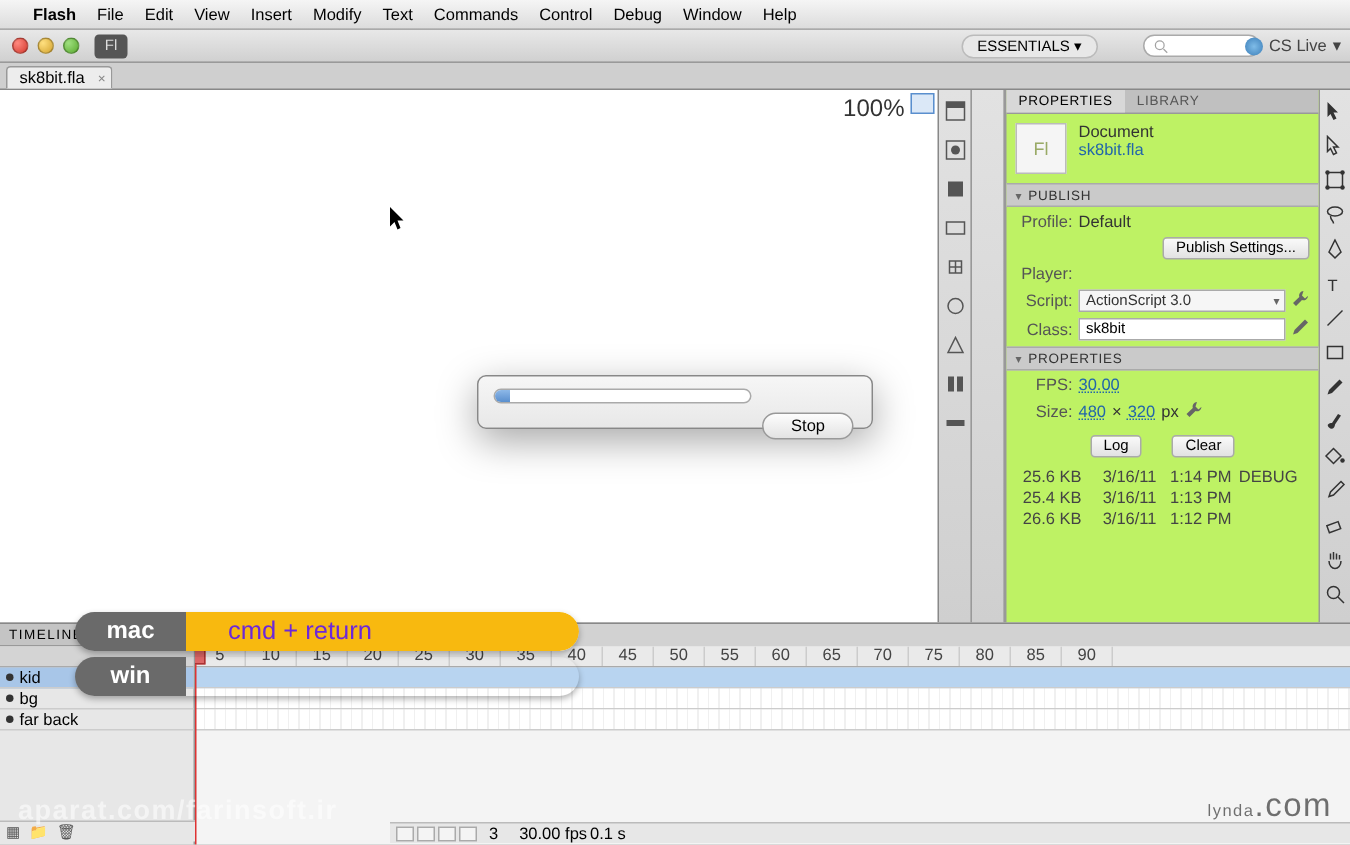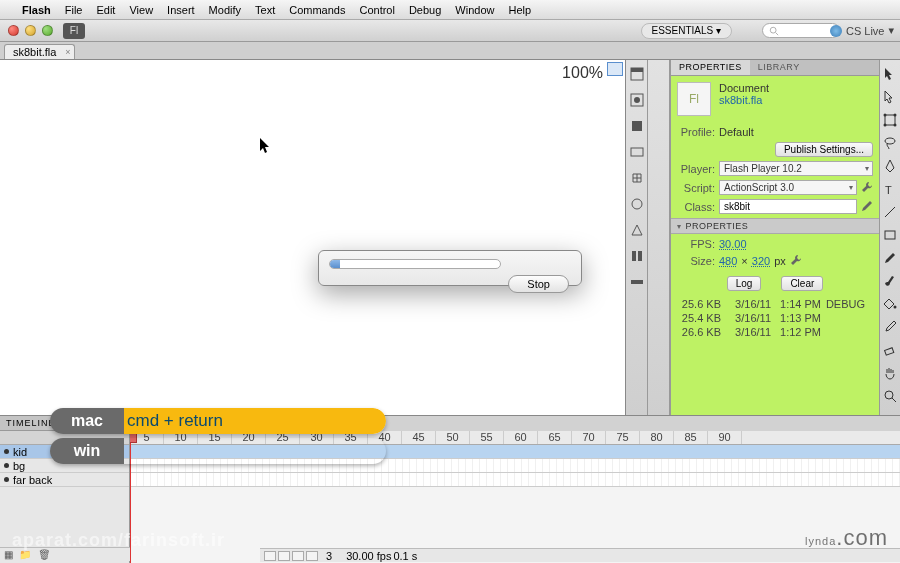--- a/index.html
+++ b/index.html
@@ -88,21 +88,21 @@
 .playhead{ position:absolute; left:0; top:0; bottom:0; width:1px; background:#d33; }
 .playhead::before{content:""; position:absolute; top:0; left:-4px; width:9px; height:10px; background:#d66; border:1px solid #a33;}
 .watermark{ position:absolute; right:12px; bottom:10px; font-size:34px; color:rgba(0,0,0,.55); font-family:Georgia,serif; letter-spacing:1px;}
 .watermark .c{font-size:22px;}
 .aparat{ position:absolute; left:12px; bottom:12px; font-size:18px; color:rgba(255,255,255,.55); font-weight:bold; letter-spacing:1px;}
 
 
 .callouts{ position:absolute; left:50px; top:408px; display:flex; flex-direction:column; gap:4px; z-index:50;}
 .pill{ display:flex; align-items:center; height:26px; border-radius:13px; overflow:hidden; box-shadow:0 2px 4px rgba(0,0,0,.3); width:336px;}
 .pill .os{ background:#6a6a6a; color:#fff; width:74px; height:100%; display:flex; align-items:center; justify-content:center; font-size:16px; font-weight:600;}
-.pill .keys{ background:#f8b90f; color:#0c4a6e; flex:1; height:100%; display:flex; align-items:center; padding-left:3px; font-size:17px; font-weight:500; border-radius:0 13px 13px 0;}
+.pill .keys{ background:#f8b90f; color:#6d28d9; flex:1; height:100%; display:flex; align-items:center; padding-left:28px; font-size:17px; font-weight:500; border-radius:0 13px 13px 0;}
 
 .tl-controls{ position:absolute; left:130px; bottom:2px; height:14px; display:flex; align-items:center; gap:2px; background:#e7e7e7; padding:0 4px; font-size:9px; border-top:1px solid #bbb; right:0;}
 .tl-controls .b{ width:12px; height:10px; border:1px solid #aaa; background:#f4f4f4;}
 .layertools{ height:14px; display:flex; align-items:center; gap:6px; padding:0 4px; border-top:1px solid #bbb; background:#e7e7e7; position:absolute; bottom:2px; left:0; width:130px;}
 .layertools .b{font-size:10px;color:#555;}
 </style>
 </head>
 <body>
 
 <div class="menubar">
@@ -219,31 +219,31 @@
       <div>LIBRARY</div>
     </div>
     <div class="docinfo">
       <div class="doc-icon">Fl</div>
       <div>
         <div>Document</div>
         <div style="color:#26a;">sk8bit.fla</div>
       </div>
     </div>
 
+    <div class="section-head">PUBLISH</div>
     <div class="section-body">
       <div class="row">
         <span class="lbl">Profile:</span>
         <span>Default</span>
       </div>
       <div class="row" style="justify-content:flex-end;">
         <button class="minibtn">Publish Settings...</button>
       </div>
       <div class="row">
         <span class="lbl">Player:</span>
-        <div class="dropdown">Flash Player 10.2</div>
       </div>
       <div class="row">
         <span class="lbl">Script:</span>
         <div class="dropdown">ActionScript 3.0</div>
         <span class="ico"><svg width="12" height="12" viewBox="0 0 12 12">
               <path d="M8 1a3 3 0 0 0-2.8 4L1 9l2 2 4-4a3 3 0 0 0 4-2.8L9 6 7 4z" fill="#666"></path>
             </svg></span>
       </div>
       <div class="row">
         <span class="lbl">Class:</span>

